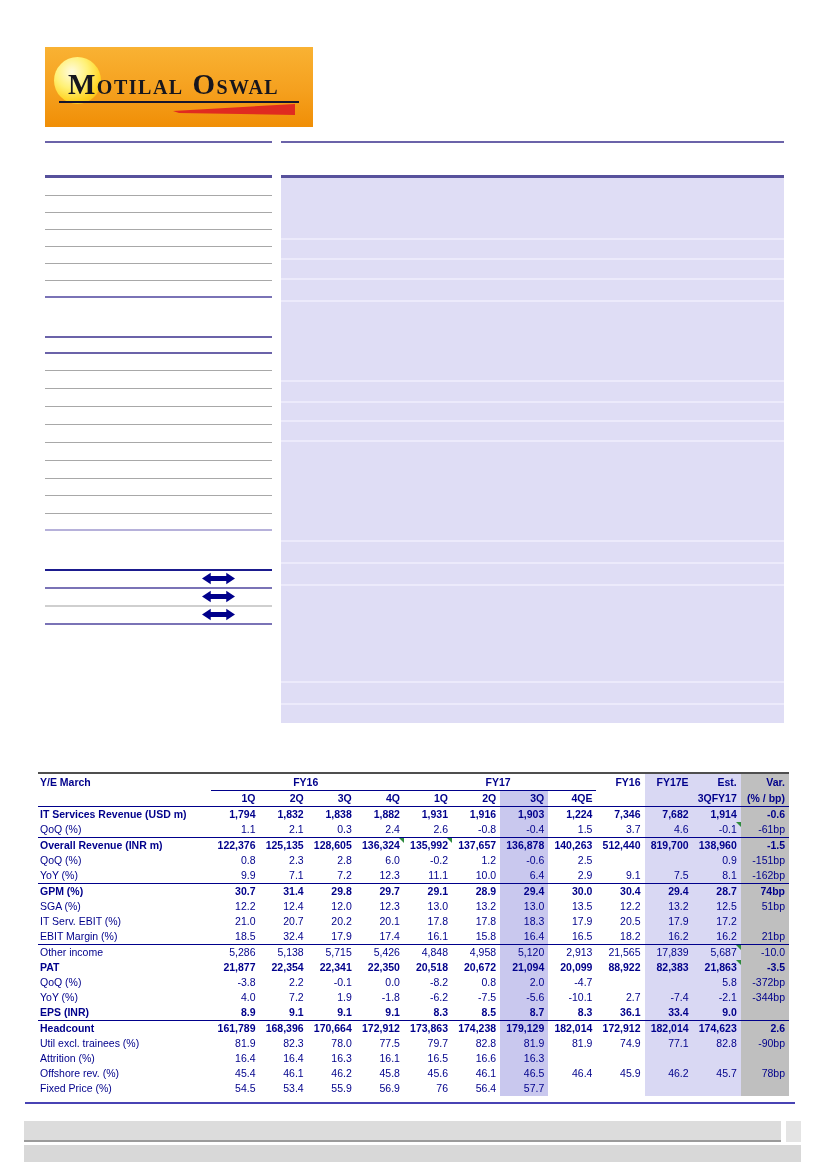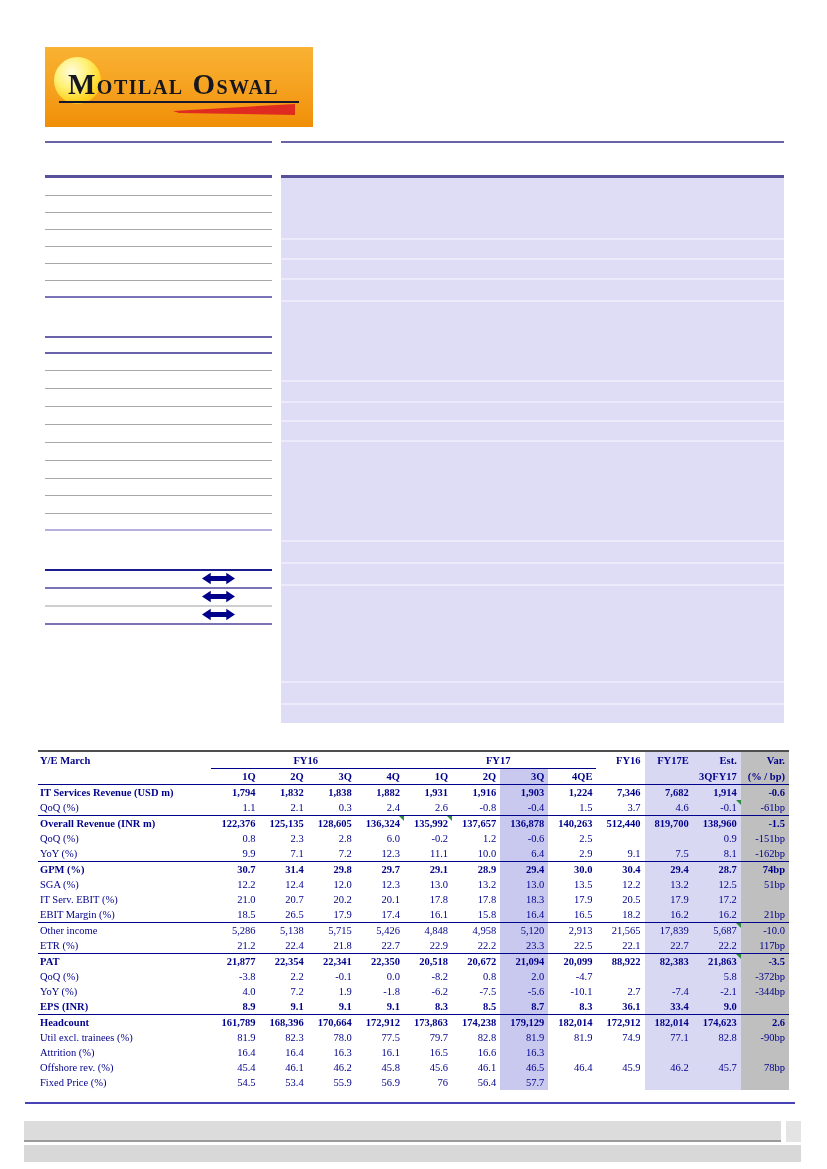--- a/index.html
+++ b/index.html
@@ -22,24 +22,24 @@
   .panel{left:281px;top:178px;width:503px;height:545px;background:var(--panel,#dfddf5);}
   .panel-line{position:absolute;left:0;width:503px;height:2px;background:#eceafb;}
 
   
   .dline{position:absolute;}
 
   
   .arrow{position:absolute;width:33px;height:13px;}
 
   
-  .fin-table{position:absolute;left:38px;top:750px;width:751px;
+  .fin-table{position:absolute;left:38px;top:772px;width:751px;
         border-collapse:collapse;table-layout:fixed;
         border-top:2px solid #4f4f4f;
-        font-size:10.5px;color:var(--navy,#00008b);font-family:Liberation Serif, serif;}
+        font-size:10.5px;color:var(--navy,#00008b);}
   .fin-table th,.fin-table td{padding:0 4px 0 0;text-align:right;font-weight:normal;
         height:15px;line-height:13px;white-space:nowrap;overflow:hidden;position:relative;}
   .fin-table th.lbl,.fin-table td.lbl{text-align:left;padding-left:2px;padding-right:0;}
   .fin-table thead th{font-weight:bold;}
   .fin-table thead tr.h1 th{height:16px;}
   .fin-table th.grp{text-align:center;border-bottom:1px solid var(--navy,#00008b);}
   .fin-table thead tr.h2 th{border-bottom:1.5px solid var(--navy,#00008b);text-align:right;}
   .fin-table tr.sep td{border-bottom:1.5px solid var(--navy,#00008b);}
   .fin-table tr.bold td{font-weight:bold;}
   .hl-q{background:var(--hlq,#c9c8ee);}
@@ -286,21 +286,21 @@
           <td class="hl-q">18.3</td>
           <td class="">17.9</td>
           <td class="">20.5</td>
           <td class="hl-e">17.9</td>
           <td class="hl-e">17.2</td>
           <td class="hl-g"></td>
         </tr>
         <tr class="sep">
           <td class="lbl">EBIT Margin (%)</td>
           <td class="">18.5</td>
-          <td class="">26.5</td>
+          <td class="">32.4</td>
           <td class="">17.9</td>
           <td class="">17.4</td>
           <td class="">16.1</td>
           <td class="">15.8</td>
           <td class="hl-q">16.4</td>
           <td class="">16.5</td>
           <td class="">18.2</td>
           <td class="hl-e">16.2</td>
           <td class="hl-e">16.2</td>
           <td class="hl-g">21bp</td>
@@ -312,35 +312,20 @@
           <td class="">5,715</td>
           <td class="">5,426</td>
           <td class="">4,848</td>
           <td class="">4,958</td>
           <td class="hl-q">5,120</td>
           <td class="">2,913</td>
           <td class="">21,565</td>
           <td class="hl-e">17,839</td>
           <td class="hl-e">5,687<span class="flag"></span></td>
           <td class="hl-g">-10.0</td>
-        </tr>
-        <tr class="sep">
-          <td class="lbl">ETR (%)</td>
-          <td class="">21.2</td>
-          <td class="">22.4</td>
-          <td class="">21.8</td>
-          <td class="">22.7</td>
-          <td class="">22.9</td>
-          <td class="">22.2</td>
-          <td class="hl-q">23.3</td>
-          <td class="">22.5</td>
-          <td class="">22.1</td>
-          <td class="hl-e">22.7</td>
-          <td class="hl-e">22.2</td>
-          <td class="hl-g">117bp</td>
         </tr>
         <tr class="bold ">
           <td class="lbl">PAT</td>
           <td class="">21,877</td>
           <td class="">22,354</td>
           <td class="">22,341</td>
           <td class="">22,350</td>
           <td class="">20,518</td>
           <td class="">20,672</td>
           <td class="hl-q">21,094</td>

